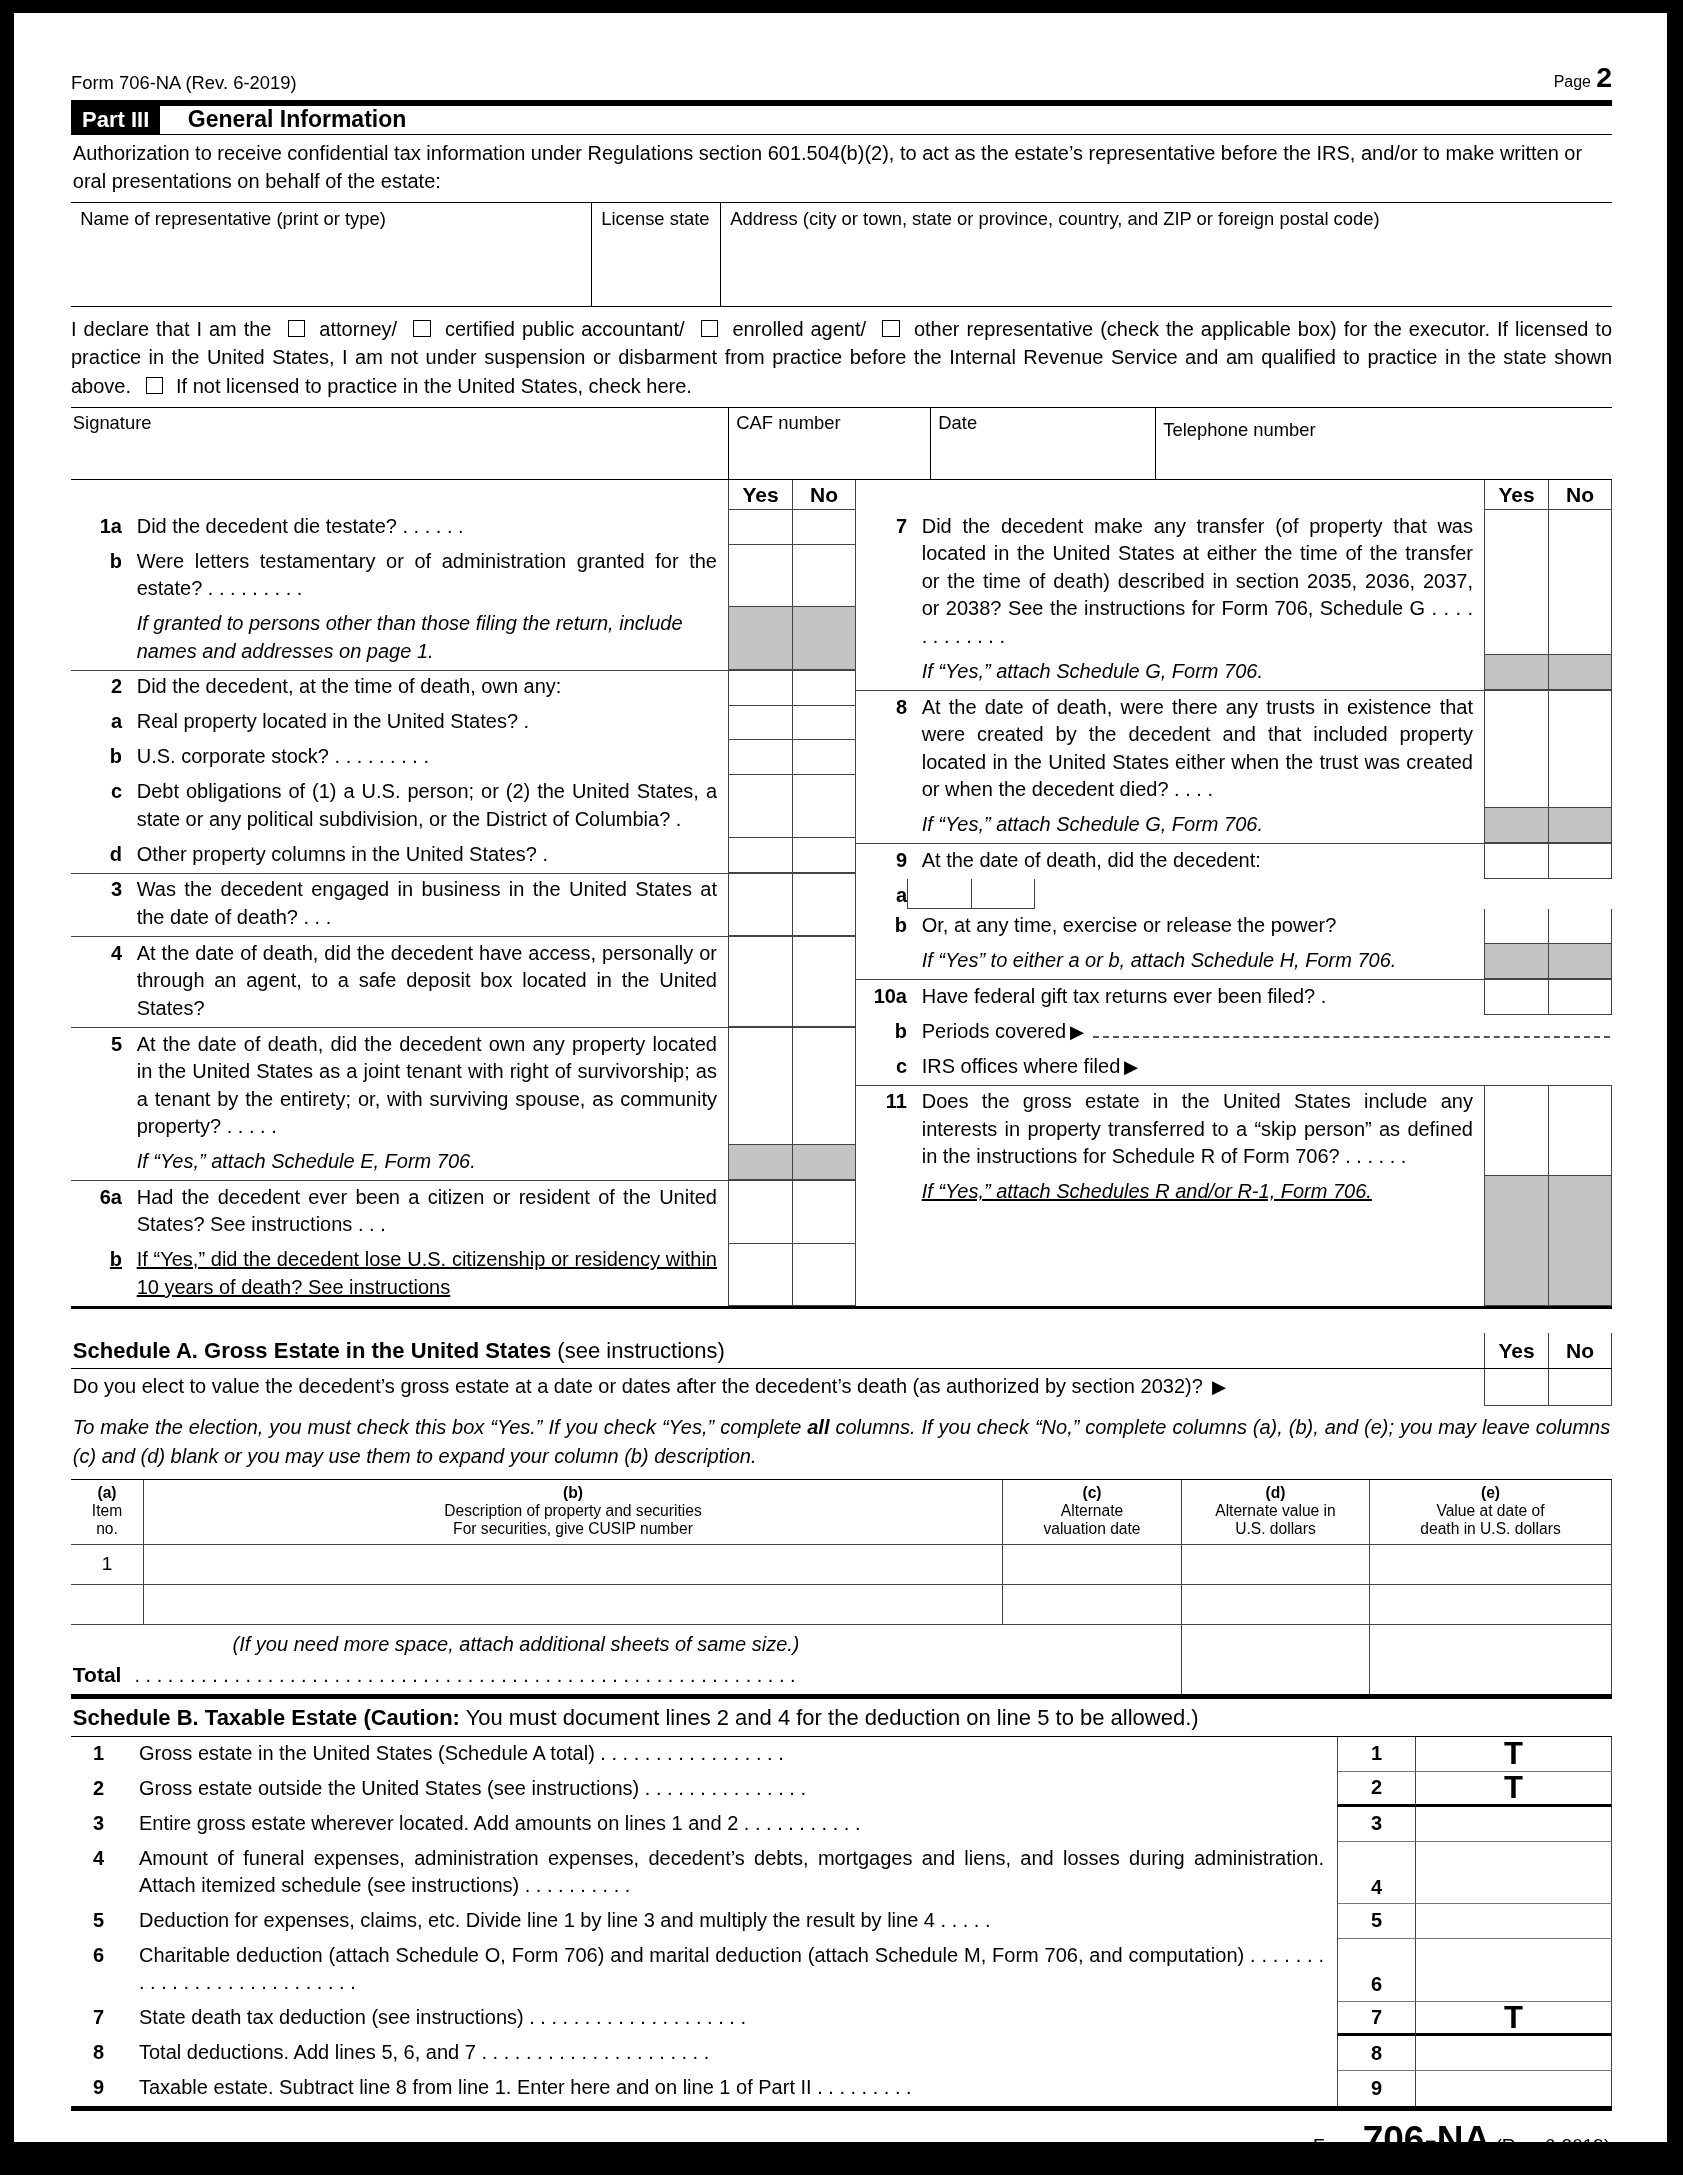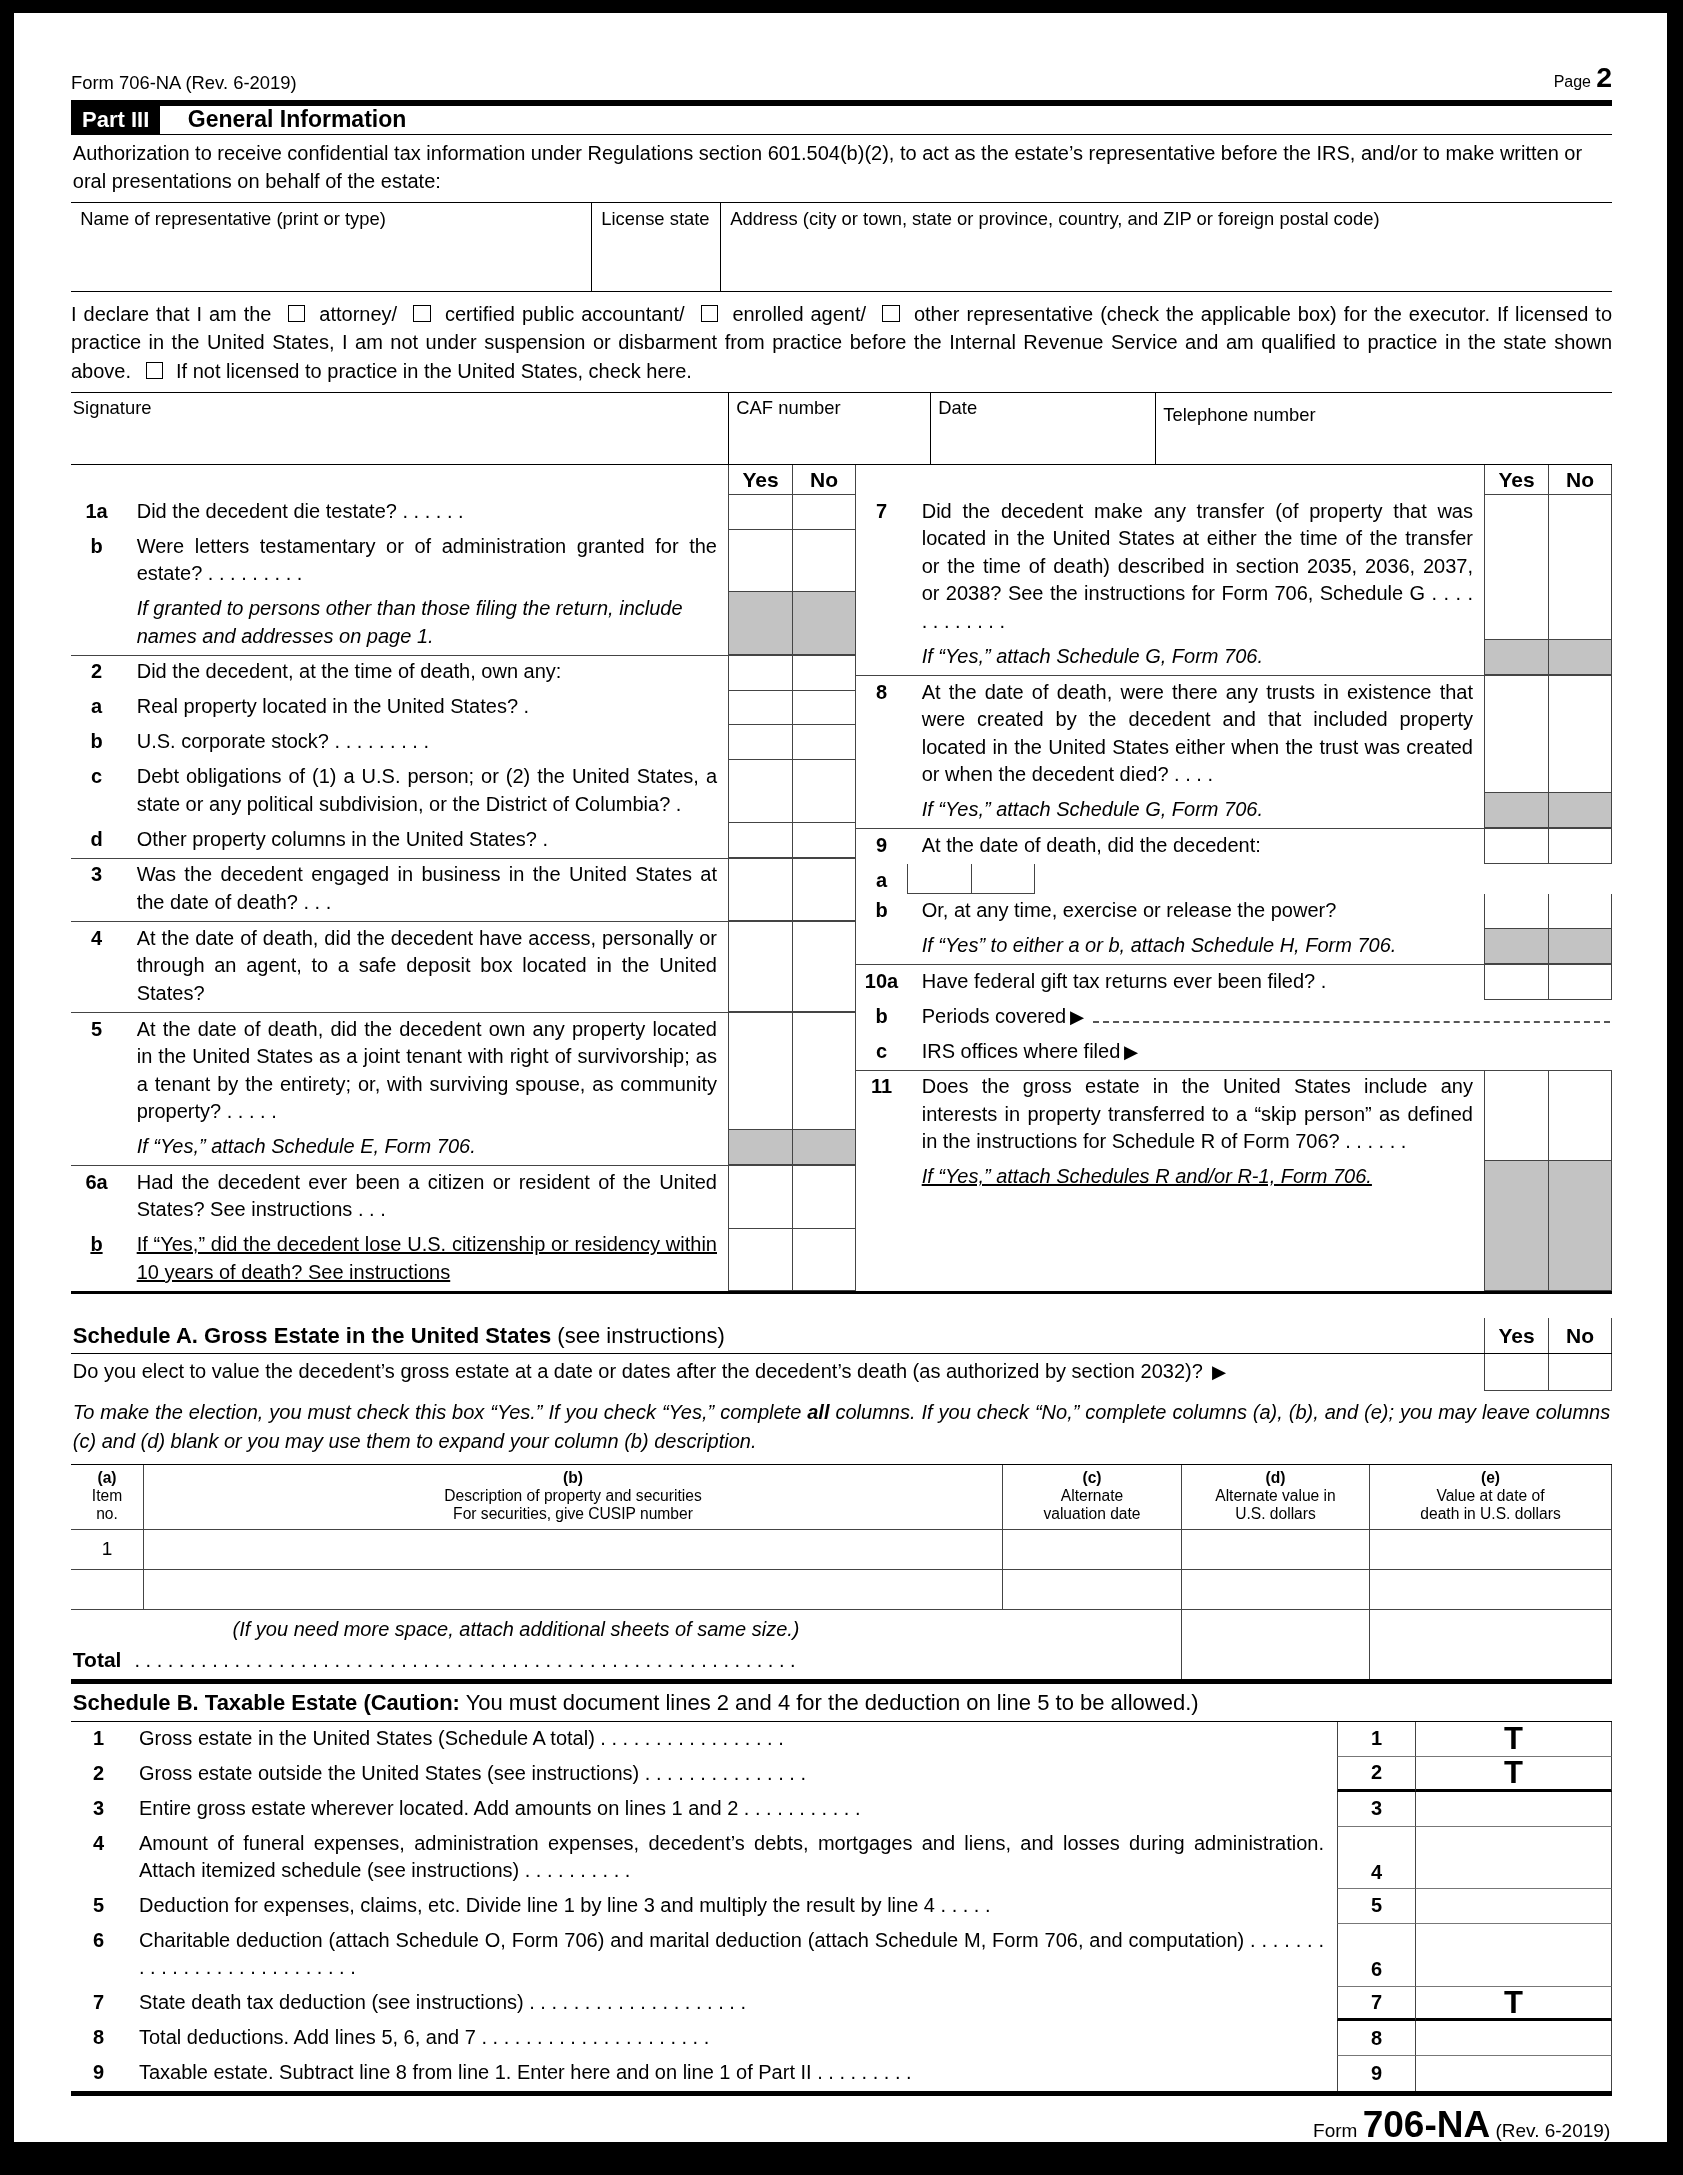--- a/index.html
+++ b/index.html
@@ -18,21 +18,21 @@
   
   .hdr { display:flex; justify-content:space-between; align-items:flex-end; font-size:18.4px; padding-bottom:5.5px; }
   .hdr .pg { font-size:16px; }
   .hdr .pgnum { font-size:28.5px; font-weight:bold; }
   
   .partbar { border-top:6.4px solid #000; border-bottom:1.8px solid #000; display:flex; align-items:stretch; height:35px; }
   .partlabel { background:#000; color:#fff; font-weight:bold; font-size:22px; display:flex; align-items:center; padding:0 11px; }
   .parttitle { font-weight:bold; font-size:23px; display:flex; align-items:center; padding-left:27.5px; }
   .intro { font-size:20px; line-height:27.5px; padding:5.5px 1.8px 7.3px 1.8px; }
   
-  .reptab { border-top:1.8px solid #000; border-bottom:1.8px solid #000; display:flex; height:90px; font-size:18.4px; }
+  .reptab { border-top:1.8px solid #000; border-bottom:1.8px solid #000; display:flex; height:105px; font-size:18.4px; }
   .reptab > div { padding:4.6px 7.3px 0 9.2px; }
   .rep-name { width:521px; border-right:1.8px solid #000; }
   .rep-license { width:129px; border-right:1.8px solid #000; }
   .rep-address { flex:1; }
   
   .decl { font-size:20px; line-height:28.5px; padding:7.3px 0 7.3px 0; text-align:justify; }
   .cb { display:inline-block; width:17.4px; height:17.4px; border:1.8px solid #000; vertical-align:-1.8px; margin:0 7.3px 0 9.2px; background:#fff; }
   
   .sigrow { border-top:1.8px solid #000; border-bottom:1.8px solid #000; display:flex; height:73px; font-size:18.4px; }
   .sigrow > div { padding:3.7px 0 0 7.3px; }
@@ -45,21 +45,21 @@
   .half { display:flex; flex-direction:column; }
   .half-l { width:785px; }
   .half-r { flex:1; }
   .qhead { display:flex; }
   .qhead .spacer { flex:1; }
   .hcell { width:64px; flex:none; text-align:center; font-weight:bold; font-size:21px; padding:2.8px 0 1.8px;
            border-left:1.8px solid #444; border-bottom:1.8px solid #444; }
   .hcell.last { border-right:1.8px solid #444; }
   .qrow { display:flex; font-size:20px; line-height:27.5px; }
   .qrow.major { border-top:1.8px solid #444; }
-  .qnum { width:51px; flex:none; text-align:center; font-weight:bold; padding-top:2.8px; }
+  .qnum { width:51px; flex:none; text-align:right; font-weight:bold; padding-top:2.8px; }
   .qbody { flex:1; padding:2.8px 11px 4.6px 14.7px; text-align:justify; }
   .qbody.note { font-style:italic; text-align:left; }
   .ycell,.ncell { width:64px; flex:none; border-left:1.8px solid #444; border-bottom:1.8px solid #444; }
   .ncell { border-right:1.8px solid #444; }
   .shade { background:#c3c3c3; }
   .grow { flex:1;text-decoration:underline; }
   .inlineflex { flex:1; display:flex; padding:2.8px 0 4.6px 14.7px; }
   .dashfill { flex:1; border-bottom:2.8px dashed #555; margin:0 1.8px 7.3px 9.2px; }
   .arrowglyph { font-size:18.4px; padding-left:3.7px; }
   

